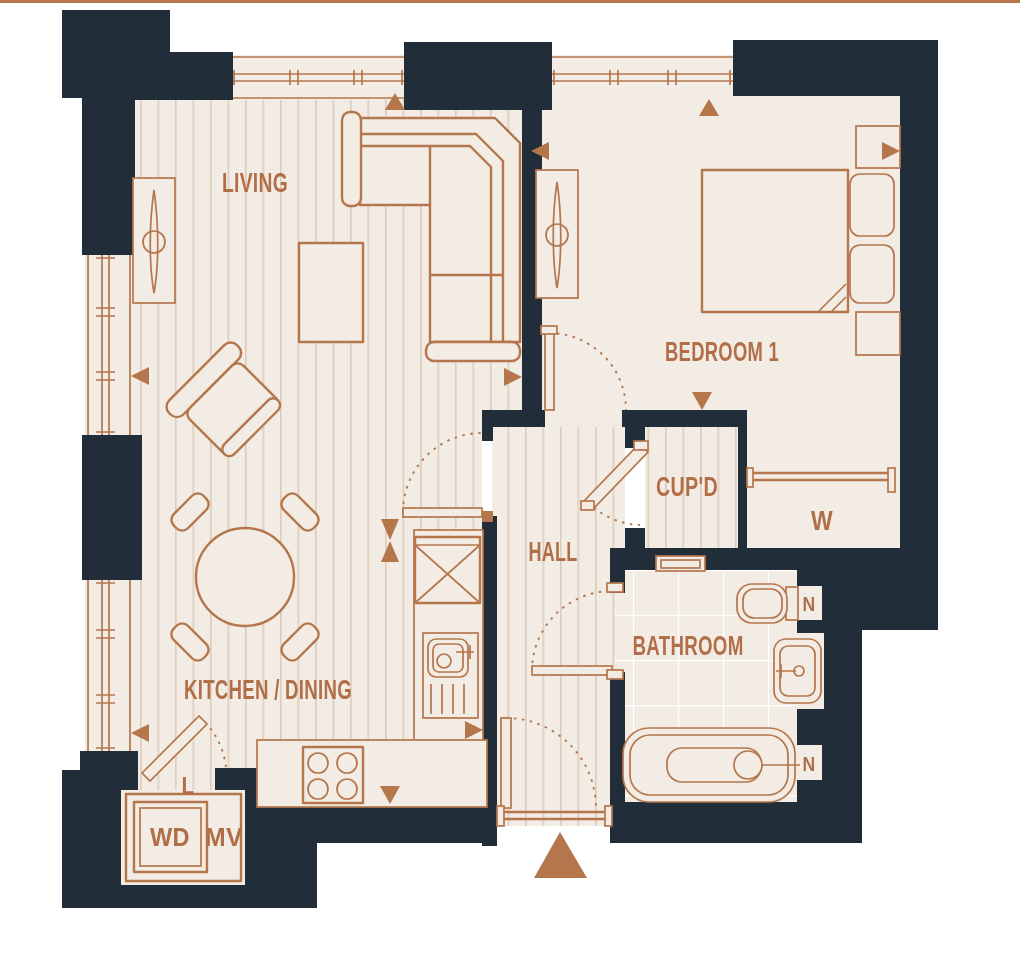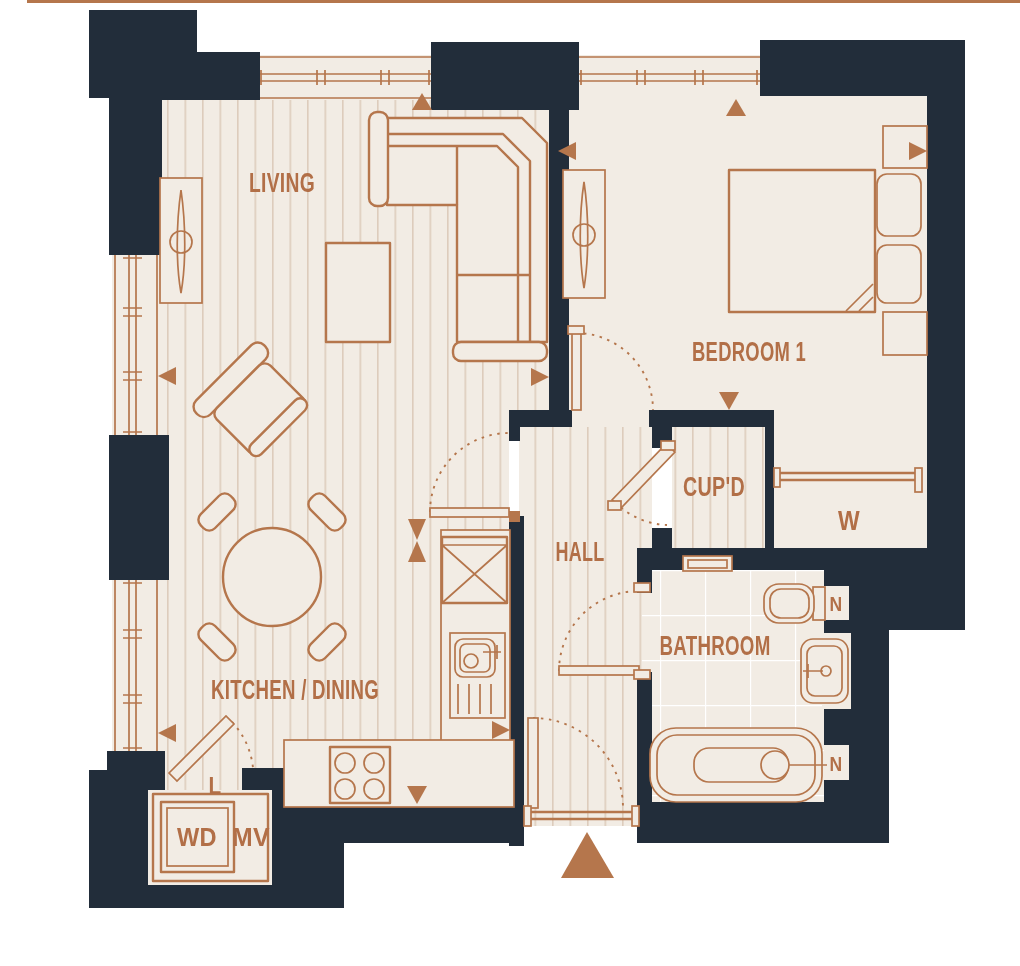--- a/index.html
+++ b/index.html
@@ -1,20 +1,20 @@
 <!DOCTYPE html>
 <html style="--wall: #222d3a; --copper: #b5764c; --copper_text: #b26f47; --floor: #f2ece4; --plank: #ddccbc; --tile: #ffffff; --bg: #ffffff;"><head>
 <meta charset="utf-8">
 <style>
   :root{
     --wall:#222d3a; --copper:#b5764c; --copper_text:#b26f47;
     --floor:#f2ece4; --plank:#ddccbc; --tile:#ffffff; --bg:#ffffff;
   }
   html,body{margin:0;padding:0;background:var(--bg);}
-  .stage{width:823px;height:966px;position:relative;background:var(--bg);margin-left:27px;}
+  .stage{width:823px;height:966px;position:relative;background:var(--bg);}
   svg{display:block;}
   .wall{fill:var(--wall);stroke:none;}
   .cream{fill:var(--floor);stroke:none;}
   .ln{fill:none;stroke:var(--copper);stroke-width:2.4;stroke-linejoin:round;stroke-linecap:butt;}
   .lnthin{fill:none;stroke:var(--copper);stroke-width:1.7;}
   .lnfill{fill:var(--floor);stroke:var(--copper);stroke-width:2.4;stroke-linejoin:round;}
   .lnfill-thin{fill:var(--floor);stroke:var(--copper);stroke-width:1.7;}
   .dash{fill:none;stroke:var(--copper);stroke-width:1.9;stroke-dasharray:2.5 5.5;}
   .tri{fill:var(--copper);stroke:none;}
   .lbl{fill:var(--copper_text);font-family:"Liberation Sans",sans-serif;font-weight:bold;letter-spacing:.4px;}

